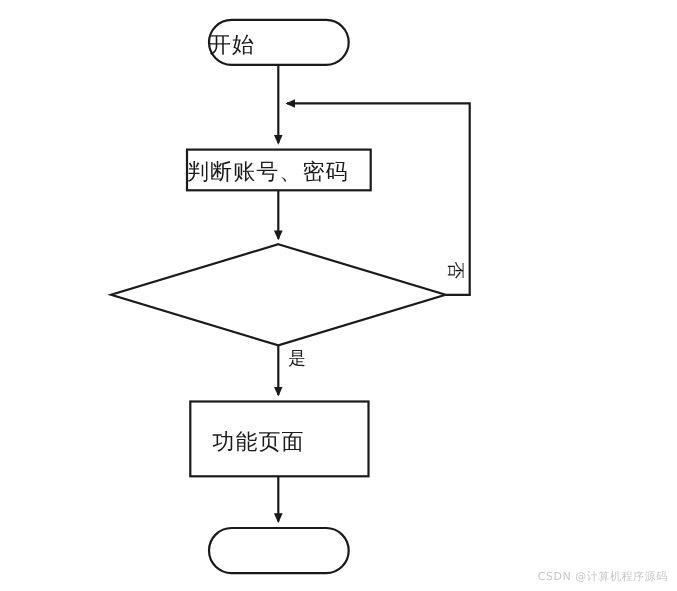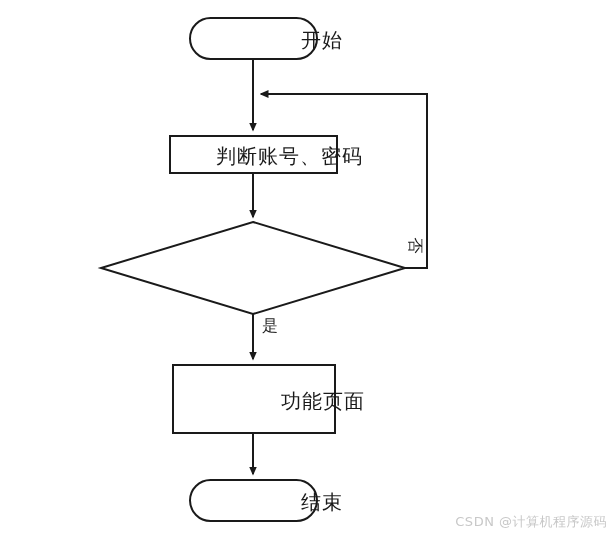--- a/index.html
+++ b/index.html
@@ -22,23 +22,22 @@
     left: 0;
     top: 0;
     width: 615px;
     height: 537px;
   }
   .node-text {
     position: absolute;
     color: #1a1a1a;
     font-family: Liberation Mono, monospace;
     white-space: nowrap;
-    text-align: right;
+    text-align: left;
     pointer-events: none;
-    margin-left: 26px;
   }
   .terminal-label {
     font-size: 20px;
     letter-spacing: 1px;
   }
   .process-label {
     font-size: 20px;
     letter-spacing: 1px;
   }
   .decision-label {
@@ -53,21 +52,21 @@
     white-space: nowrap;
   }
   #edge-label-no {
     transform: rotate(90deg);
     transform-origin: center center;
   }
   #watermark {
     position: absolute;
     right: 8px;
     bottom: 6px;
-    font-size: 13px;
+    font-size: 10px;
     color: #c8c8c8;
     font-family: "DejaVu Sans", "Liberation Sans", sans-serif;
     letter-spacing: 0.5px;
     white-space: nowrap;
     margin-left: 20px;
   }
 </style>
 </head>
 <body>
 
@@ -99,23 +98,22 @@
     <line x1="253" y1="433" x2="253" y2="474" stroke="#1a1a1a" stroke-width="2" marker-end="url(#arrowhead)"></line>
 
     <polyline points="405,268 427,268 427,94 261,94" fill="none" stroke="#1a1a1a" stroke-width="2" marker-end="url(#arrowhead)"></polyline>
   </svg>
 
   <div class="node-text terminal-label" style="left:190px; top:27px; width:127px;">开始</div>
 
   <div class="node-text process-label" style="left:170px; top:143px; width:167px;">判断账号、密码</div>
 
 
-  <div class="node-text process-label" style="left:173px; top:388px; width:166px;">功能页面</div>
+  <div class="node-text process-label" style="left:173px; top:388px; width:166px;padding-left:20px;">功能页面</div>
 
-  <div class="node-text terminal-label" style="left:190px; top:489px; width:127px;">结束</div>
 
   <div class="edge-label" id="edge-label-yes" style="left:262px; top:316px;">是</div>
 
   <div class="edge-label" id="edge-label-no" style="left:406px; top:235px;">否</div>
 
   <div id="watermark">CSDN @计算机程序源码</div>
 
 </div>
 
 </body></html>

